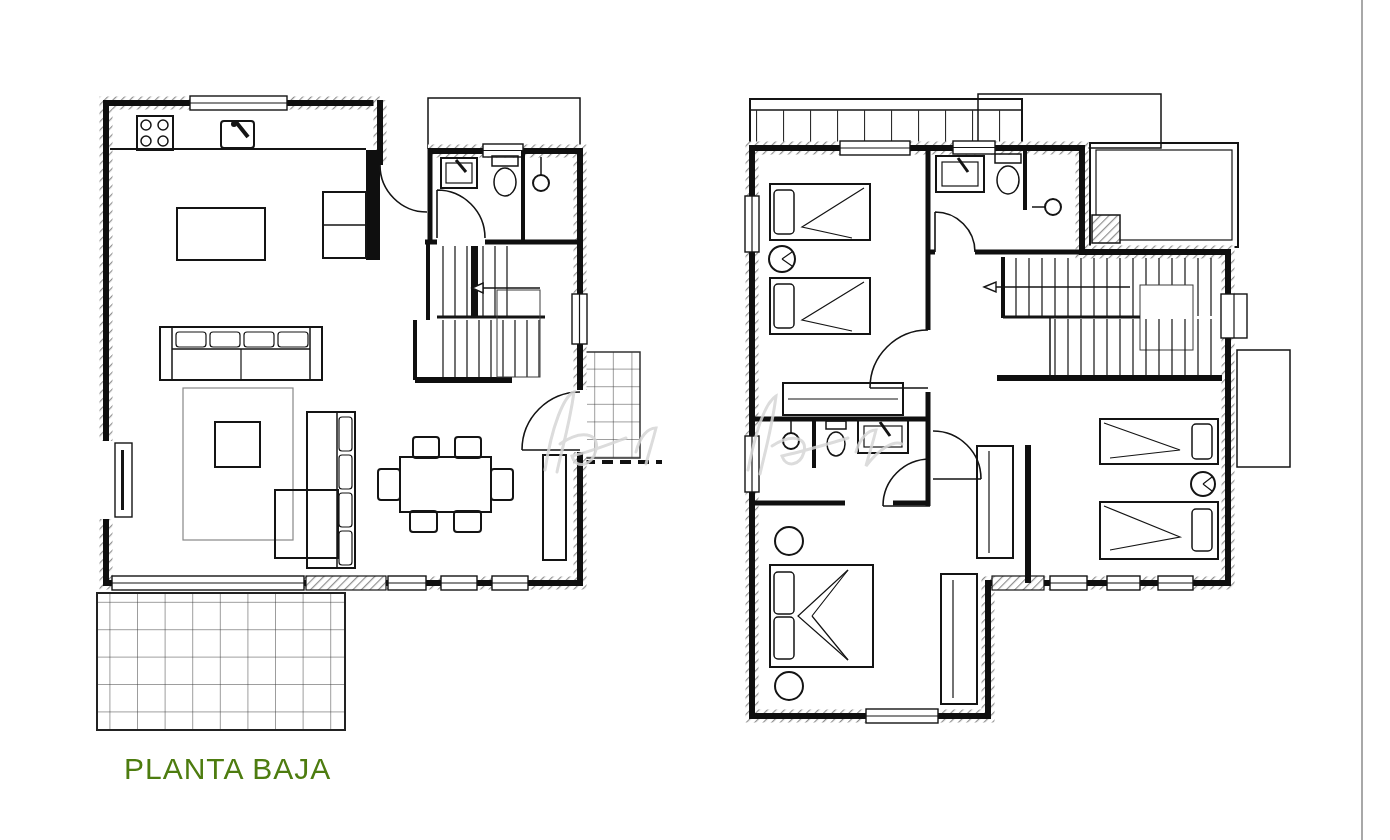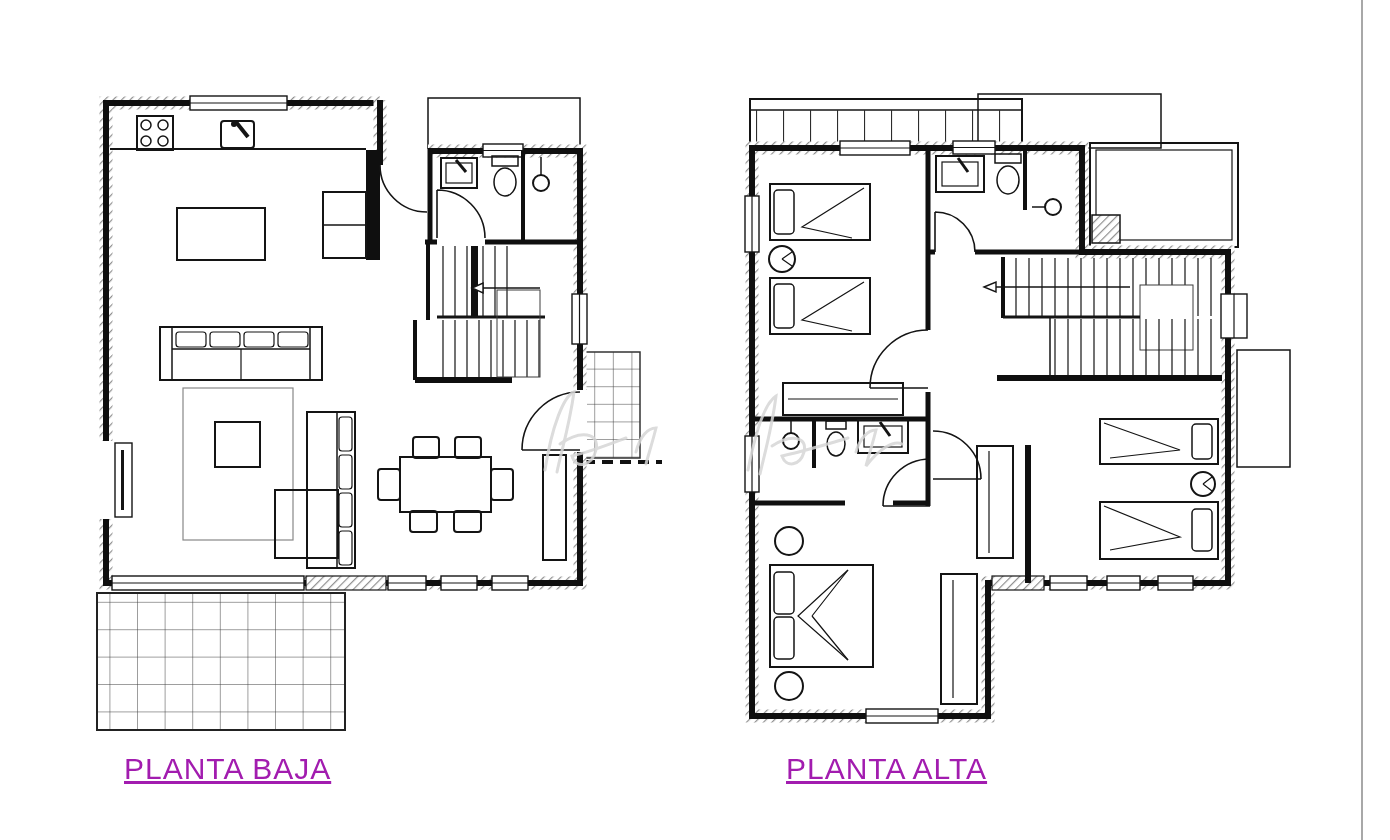--- a/index.html
+++ b/index.html
@@ -1,19 +1,19 @@
 <!DOCTYPE html>
 <html><head>
 <meta charset="utf-8">
 <style>
   html,body{margin:0;padding:0;background:#ffffff;}
   #sheet{position:relative;width:1390px;height:840px;background:#ffffff;overflow:hidden;
          font-family:"Liberation Sans", sans-serif;}
-  .plan-label{position:absolute;font-size:30px;letter-spacing:1px;color:#a21caf;
-              font-family:"Liberation Sans", sans-serif; user-select:none;text-decoration:underline;}
+  .plan-label{position:absolute;font-size:30px;letter-spacing:1px;color:#4d7c0f;
+              font-family:"Liberation Sans", sans-serif; user-select:none;}
   #label-baja{left:124px;top:752px;}
   #label-alta{left:786px;top:752px;}
   svg{position:absolute;left:0;top:0;}
   .wh{fill:none;stroke:url(#hatch);stroke-width:13;}
   .wb{fill:none;stroke:#0f0f0f;stroke-width:6;}
   .iw{fill:none;stroke:#0f0f0f;}
   .f2{fill:none;stroke:#141414;stroke-width:2;}
   .f15{fill:none;stroke:#141414;stroke-width:1.5;}
   .f1{fill:none;stroke:#141414;stroke-width:1.2;}
   .arc{fill:none;stroke:#141414;stroke-width:1.6;}
@@ -355,15 +355,14 @@
     <path class="wm" d="M 545,470 C 552,425 564,396 574,392 C 569,428 561,452 557,472"></path>
     <path class="wm" d="M 560,444 C 580,430 600,432 596,450 C 592,466 576,470 572,456 C 590,452 610,444 626,438"></path>
     <path class="wm" d="M 636,452 C 640,436 648,428 656,428 C 652,444 648,456 646,464"></path>
     <path class="wm" d="M 748,470 C 756,430 766,402 776,396 C 772,428 764,456 760,474"></path>
     <path class="wm" d="M 772,446 C 790,434 808,436 804,452 C 800,466 786,468 782,456 C 800,452 828,444 848,438"></path>
     <path class="wm" d="M 856,452 C 860,438 868,430 876,430 C 872,446 868,458 866,466 C 880,448 894,440 902,444"></path>
   </g>
 </svg>
 
 <div class="plan-label" id="label-baja">PLANTA BAJA</div>
-<div class="plan-label" id="label-alta">PLANTA ALTA</div>
 
 </div>
 
 </body></html>

